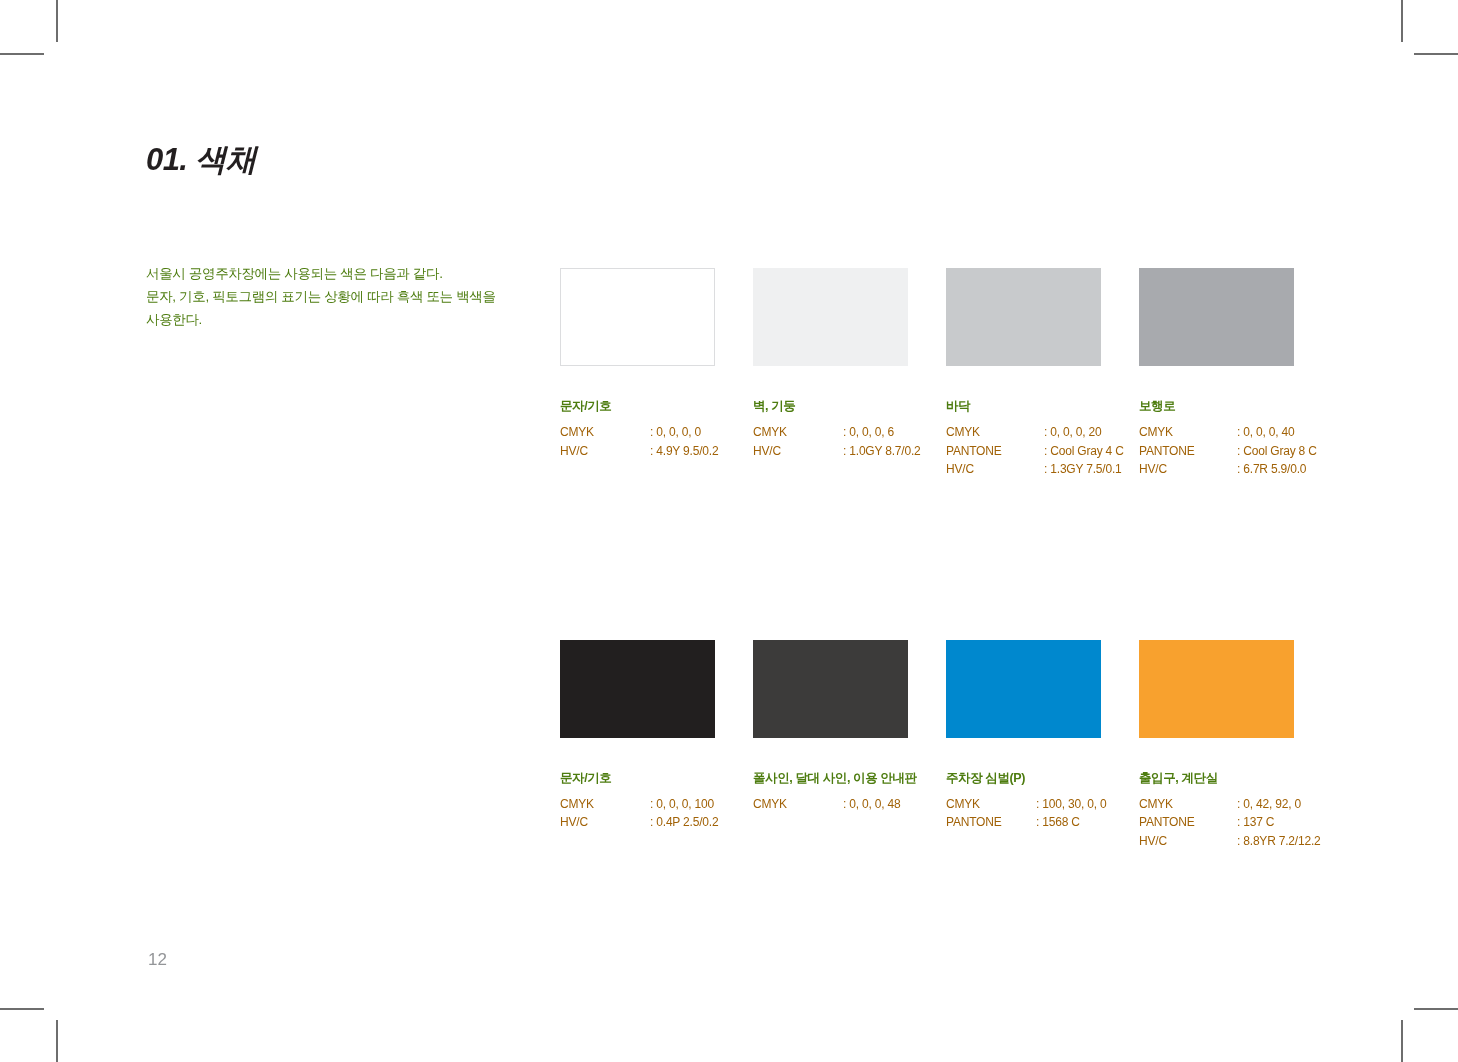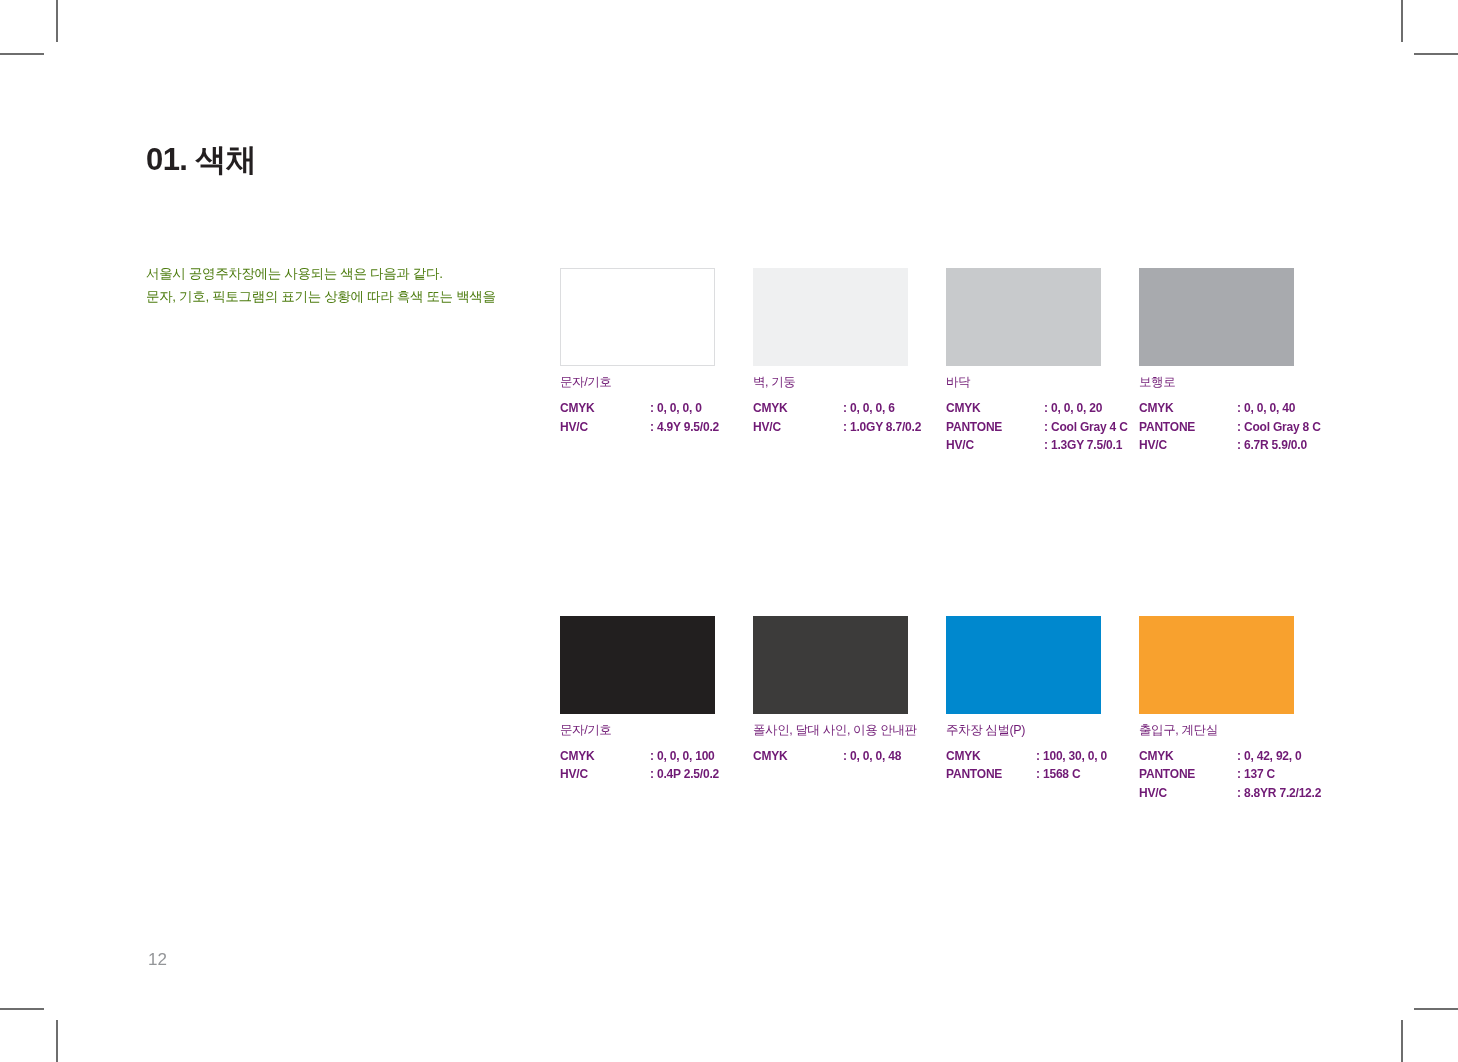--- a/index.html
+++ b/index.html
@@ -36,20 +36,21 @@
   
   .page-title {
     position: absolute;
     left: 146px;
     top: 118px;
     font-size: 31px;
     font-weight: bold;
     color: #231f20;
     letter-spacing: -0.6px;
     white-space: nowrap;
+    font-style: italic;
   }
 
   
   .intro {
     position: absolute;
     left: 146px;
     top: 262px;
     width: 360px;
     font-size: 13.5px;
     line-height: 23px;
@@ -77,38 +78,37 @@
   }
   .swatch-chip {
     width: 155px;
     height: 98px;
     box-sizing: border-box;
   }
   .swatch-chip.bordered {
     border: 1px solid #dcdddf;
   }
   .swatch-name {
-    margin-top: 8px;
+    margin-top: 32px;
     font-size: 12.5px;
-    font-weight: normal;
-    color: #701a75;
+    font-weight: bold;
+    color: #4d7c0f;
     letter-spacing: -0.4px;
     white-space: nowrap;
   }
   .spec-list {
     margin-top: 8px;
   }
   .spec-row {
     display: flex;
     font-size: 12px;
     line-height: 18.5px;
-    color: #701a75;
+    color: #a16207;
     letter-spacing: -0.2px;
     white-space: nowrap;
-    font-weight: bold;
   }
   .spec-key {
     width: 58px;
     flex: 0 0 58px;
   }
   .spec-row.wide .spec-key {
     width: 66px;
     flex: 0 0 66px;
   }
   .spec-val {
@@ -135,20 +135,21 @@
 <div class="crop-mark crop-v cm-bl-v"></div>
 <div class="crop-mark crop-h cm-bl-h"></div>
 <div class="crop-mark crop-v cm-br-v"></div>
 <div class="crop-mark crop-h cm-br-h"></div>
 
 <h1 class="page-title">01. 색채</h1>
 
 <div class="intro">
   <div>서울시 공영주차장에는 사용되는 색은 다음과 같다.</div>
   <div>문자, 기호, 픽토그램의 표기는 상황에 따라 흑색 또는 백색을</div>
+  <div>사용한다.</div>
 </div>
 
 <div class="swatch-grid">
   <div class="swatch-row row-1">
       <div class="swatch-cell">
         <div class="swatch-chip bordered" style="background: rgb(255, 255, 255);"></div>
         <div class="swatch-name">문자/기호</div>
         <div class="spec-list">
           <div class="spec-row">
             <span class="spec-key">CMYK</span>

